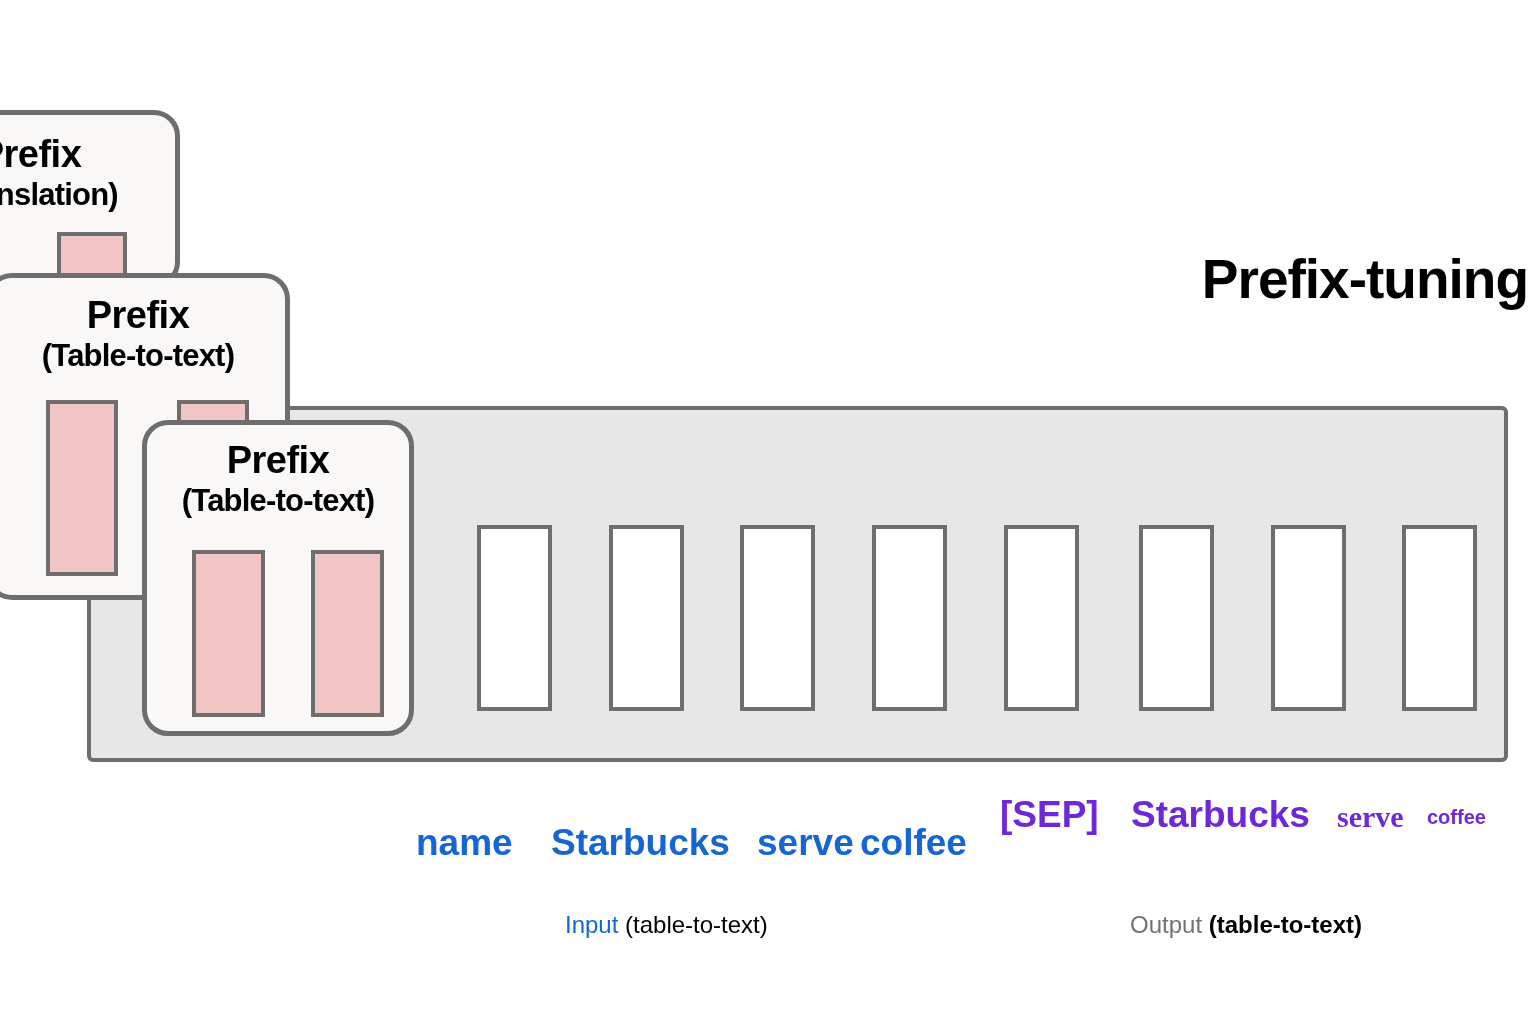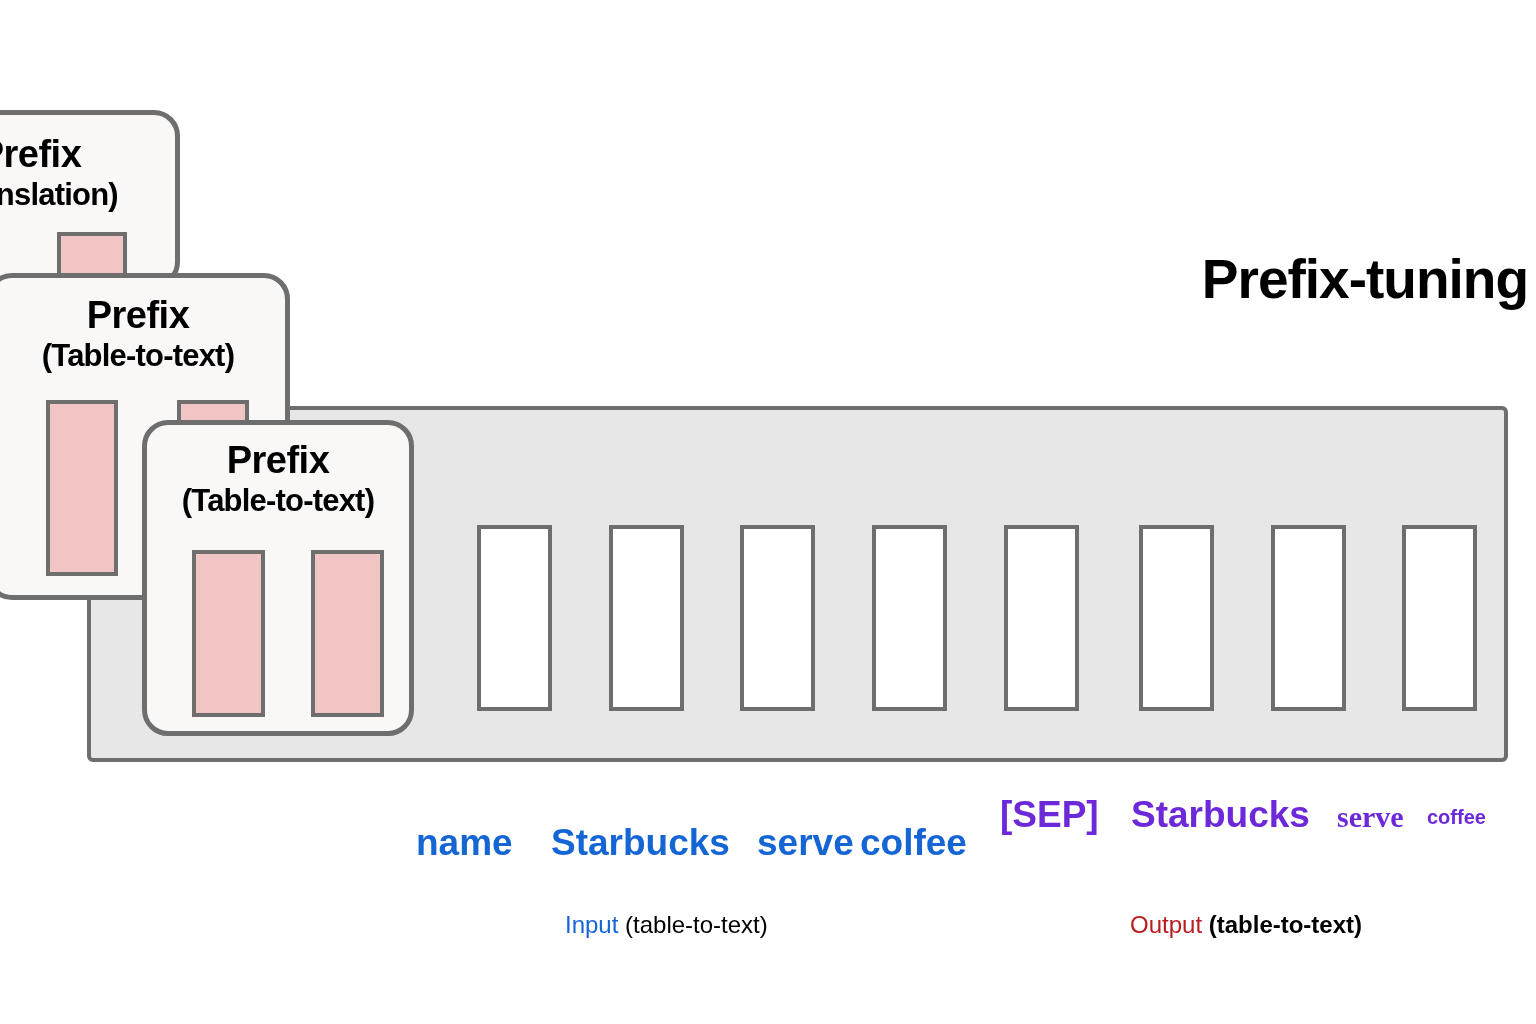--- a/index.html
+++ b/index.html
@@ -117,21 +117,21 @@
 
   .caption {
     position: absolute;
     top: 862px;
     font-size: 24px;
     white-space: nowrap;
     line-height: 40px;
     margin-top: 43px;
   }
   .cap-in-key { color: #1566d4; }
-  .cap-out-key { color: #b91c1c; }
+  .cap-out-key { color: #737373; }
   .cap-paren-light { color: #000000; font-weight: normal; }
   .cap-paren-bold { color: #000000; font-weight: bold; }
 </style>
 </head>
 <body>
 
 <div id="stage">
 
   <div class="transformer-panel"></div>
 

